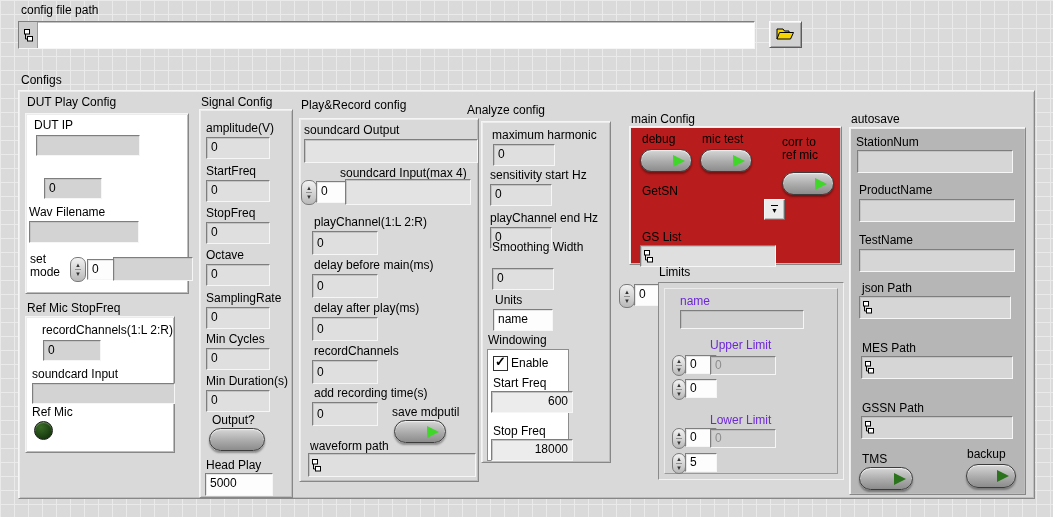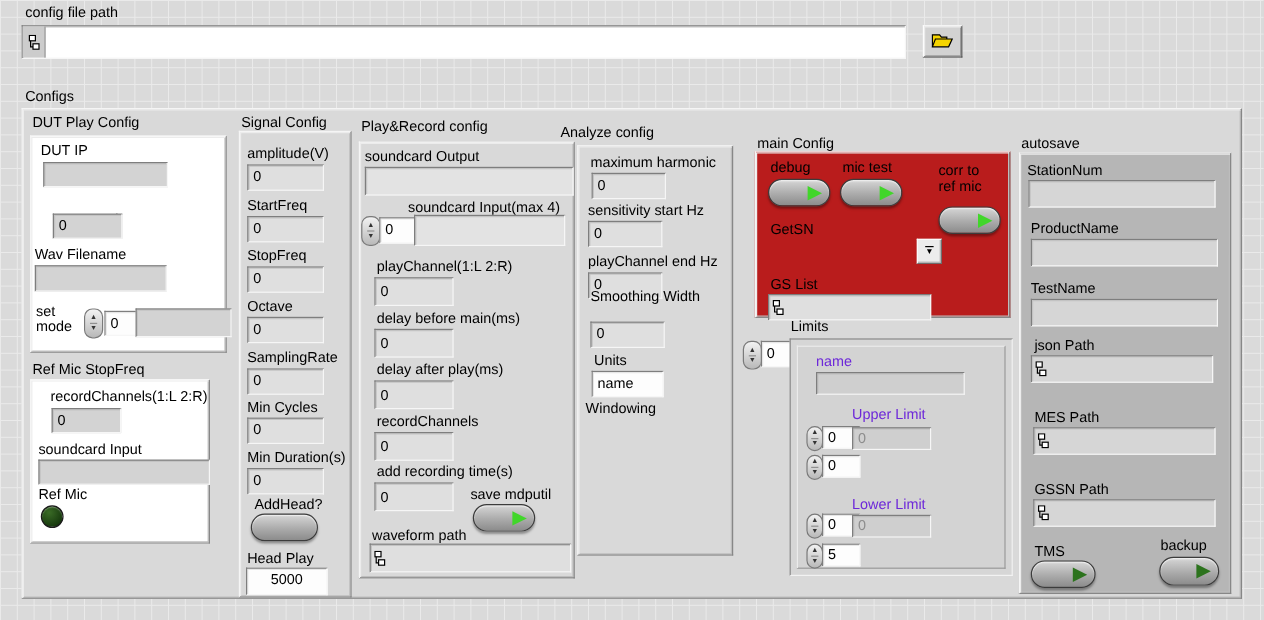--- a/index.html
+++ b/index.html
@@ -20,21 +20,21 @@
   .gbox.light{background:#b91c1c}
   .gbox.dark{background:#b6b6b6}
   .fld{position:absolute;border:1px solid;border-color:#7e7e7e #f6f6f6 #f6f6f6 #7e7e7e;
        background:#dfdfdf;box-shadow:inset 1px 1px 0 #c3c3c3;
        font-size:12px;line-height:18px;padding:0 4px;overflow:hidden;white-space:nowrap}
   .fld.onwhite{background:#d3d3d3}
   .fld.lite{background:#e3e3e3}
   .fld.w{background:#fdfdfd;box-shadow:inset 1px 1px 0 #e6e6e6}
   .fld.dimf{background:#cfcfcf;color:#8d8d8d;box-shadow:inset 1px 1px 0 #bdbdbd}
   .fld.right{text-align:right}
-  .fld.center{text-align:center}
+  .fld.center{text-align:left}
   .fld.flexrow{display:flex;align-items:center;gap:3px;padding:0 2px}
   .toggle{position:absolute;border-radius:12px;border:1px solid #3c3c3c;
         background:linear-gradient(180deg,#d6d6d6 0%,#ababab 55%,#8c8c8c 100%);
         box-shadow:0 2px 2px rgba(0,0,0,.35), inset 0 1px 1px #efefef}
   .toggle .arr{position:absolute;right:6px;top:50%;transform:translateY(-50%);width:0;height:0;
         border-top:6px solid transparent;border-bottom:6px solid transparent;border-left:12px solid #41d62a}
   .toggle.darkg .arr{border-left-color:#2c731d}
   .spin{position:absolute;width:14px;border-radius:7px;border:1px solid #7a7a7a;
         background:linear-gradient(180deg,#f2f2f2,#b9b9b9);
         display:flex;flex-direction:column;align-items:center;justify-content:center}
@@ -118,21 +118,21 @@
     <div class="lbl" style="left:6px;top:97px">StopFreq</div>
     <div class="fld" style="left:6px;top:112px;width:54px;height:20px">0</div>
     <div class="lbl" style="left:6px;top:139px">Octave</div>
     <div class="fld" style="left:6px;top:154px;width:54px;height:20px">0</div>
     <div class="lbl" style="left:6px;top:182px">SamplingRate</div>
     <div class="fld" style="left:6px;top:197px;width:54px;height:20px">0</div>
     <div class="lbl" style="left:6px;top:223px">Min Cycles</div>
     <div class="fld" style="left:6px;top:238px;width:54px;height:20px">0</div>
     <div class="lbl" style="left:6px;top:265px">Min Duration(s)</div>
     <div class="fld" style="left:6px;top:280px;width:54px;height:20px">0</div>
-    <div class="lbl" style="left:12px;top:304px">AddHead?</div>
+    <div class="lbl" style="left:12px;top:304px">Output?</div>
     <div class="toggle off" style="left:9px;top:318px;width:54px;height:21px"></div>
     <div class="lbl" style="left:6px;top:349px">Head Play</div>
     <div class="fld w center" style="left:5px;top:363px;width:58px;height:21px">5000</div>
   </div>
 
   <div class="lbl" style="left:282px;top:8px">Play&amp;Record config</div>
   <div class="gbox" style="left:280px;top:27px;width:178px;height:362px">
     <div class="lbl" style="left:4px;top:5px">soundcard Output</div>
     <div class="fld lite" style="left:4px;top:20px;width:164px;height:22px;line-height:22px"></div>
     <div class="lbl" style="left:40px;top:48px;width:126px;text-align:right">soundcard Input(max 4)</div>
@@ -176,20 +176,28 @@
     <div class="lbl" style="left:8px;top:47px">sensitivity start Hz</div>
     <div class="fld" style="left:8px;top:62px;width:52px;height:20px">0</div>
     <div class="lbl" style="left:8px;top:90px">playChannel end Hz</div>
     <div class="fld" style="left:8px;top:105px;width:52px;height:20px">0</div>
     <div class="lbl" style="left:10px;top:119px">Smoothing Width</div>
     <div class="fld" style="left:10px;top:146px;width:52px;height:20px">0</div>
     <div class="lbl" style="left:13px;top:172px">Units</div>
     <div class="fld w" style="left:11px;top:187px;width:50px;height:20px">name</div>
 
     <div class="lbl" style="left:6px;top:212px">Windowing</div>
+    <div style="position:absolute;left:5px;top:227px;width:80px;height:110px;background:#fff;border:1px solid #8d8d8d">
+      <div class="chk checked" style="left:5px;top:6px"></div>
+      <div class="lbl" style="left:23px;top:7px">Enable</div>
+      <div class="lbl" style="left:5px;top:27px">Start Freq</div>
+      <div class="fld right" style="left:3px;top:41px;width:72px;height:20px;background:#ececec">600</div>
+      <div class="lbl" style="left:5px;top:75px">Stop Freq</div>
+      <div class="fld right" style="left:3px;top:89px;width:72px;height:20px;background:#ececec">18000</div>
+    </div>
   </div>
 
   <div class="lbl" style="left:612px;top:22px">main Config</div>
   <div class="gbox light" style="left:610px;top:35px;width:211px;height:137px">
     <div class="lbl" style="left:12px;top:6px">debug</div>
     <div class="toggle" style="left:10px;top:22px;width:50px;height:21px">
         <span class="arr"></span>
       </div>
     <div class="lbl" style="left:72px;top:6px">mic test</div>
     <div class="toggle" style="left:70px;top:22px;width:50px;height:21px">

